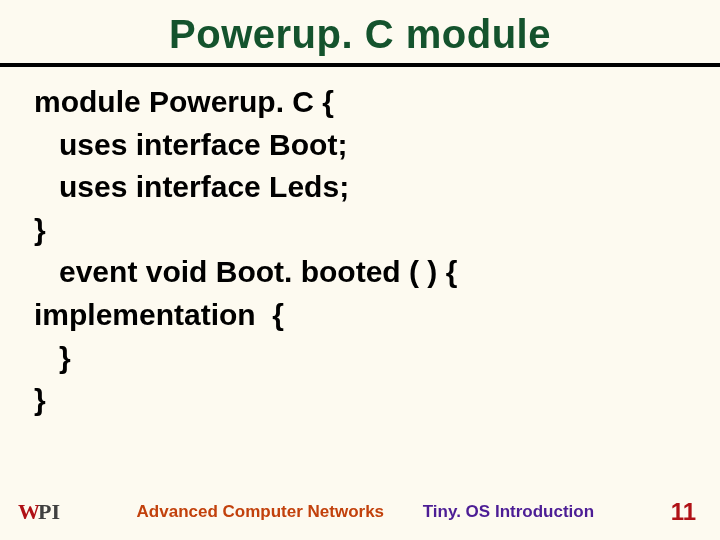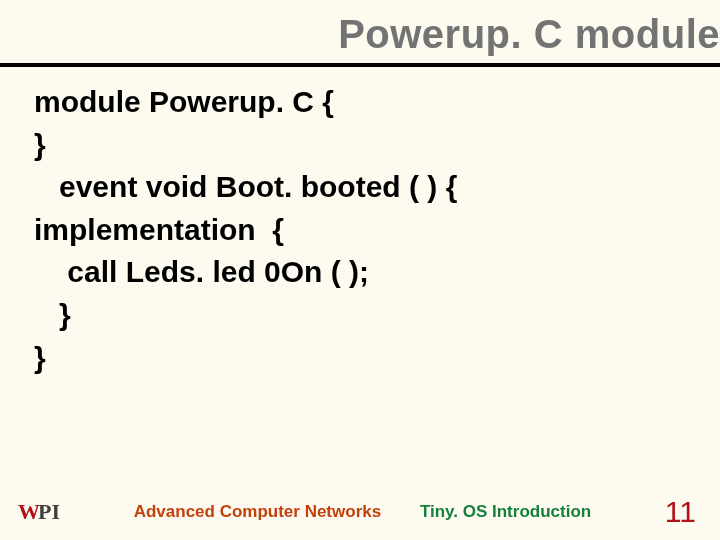--- a/index.html
+++ b/index.html
@@ -17,23 +17,22 @@
   }
   .title-bar {
     width: 100%;
     padding: 12px 0 6px 0;
     text-align: center;
     border-bottom: 4px solid #000;
   }
   .title-bar h1 {
     font-size: 40px;
     font-weight: bold;
-    color: #737373;
+    color: #14532d;
     letter-spacing: 0.5px;
-    text-align: right;
   }
   .content {
     padding: 14px 16px 0 34px;
     font-size: 30px;
     font-weight: bold;
     line-height: 1.42;
     color: #000;
   }
   .content .row { white-space: pre; }
   .footer {
@@ -67,43 +66,44 @@
     line-height: 1;
     margin-left: -1px;
   }
   .footer-center {
     flex: 1;
     text-align: center;
     font-size: 17px;
     font-weight: bold;
   }
   .footer-left-text { color: #c2410c; }
-  .footer-right-text { color: #15803d; margin-left: 34px; }
+  .footer-right-text { color: #4c1d95; margin-left: 34px; }
   .pagenum {
     margin-right: 24px;
-    font-size: 30px;
-    font-weight: normal;
+    font-size: 24px;
+    font-weight: bold;
     color: #b01116;
   }
 </style>
 </head>
 <body>
 
 <div class="slide">
 
   <div class="title-bar">
     <h1>Powerup. C module</h1>
   </div>
 
   <div class="content">
     <div class="row">module Powerup. C {</div>
+    <div class="row">   uses interface Boot;</div>
+    <div class="row">   uses interface Leds;</div>
     <div class="row">}</div>
     <div class="row">   event void Boot. booted ( ) {</div>
     <div class="row">implementation  {</div>
-    <div class="row">    call Leds. led 0On ( );</div>
     <div class="row">   }</div>
     <div class="row">}</div>
   </div>
 
   <div class="footer">
     <div class="logo">
       <span class="logo-w">W</span>
       <span class="logo-pi">PI</span>
     </div>
     <div class="footer-center">

